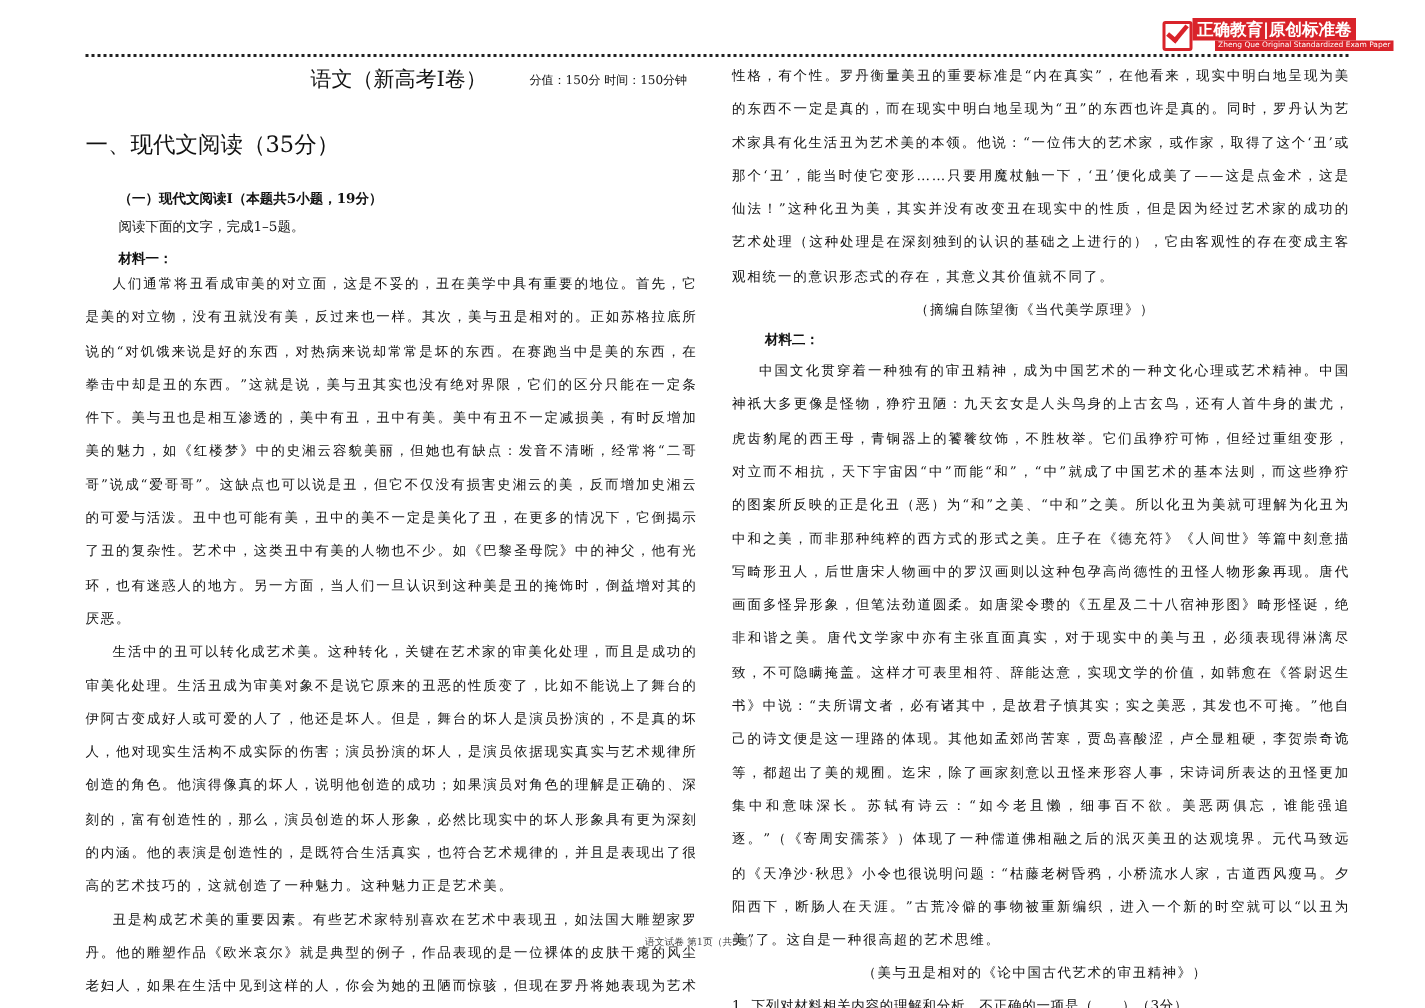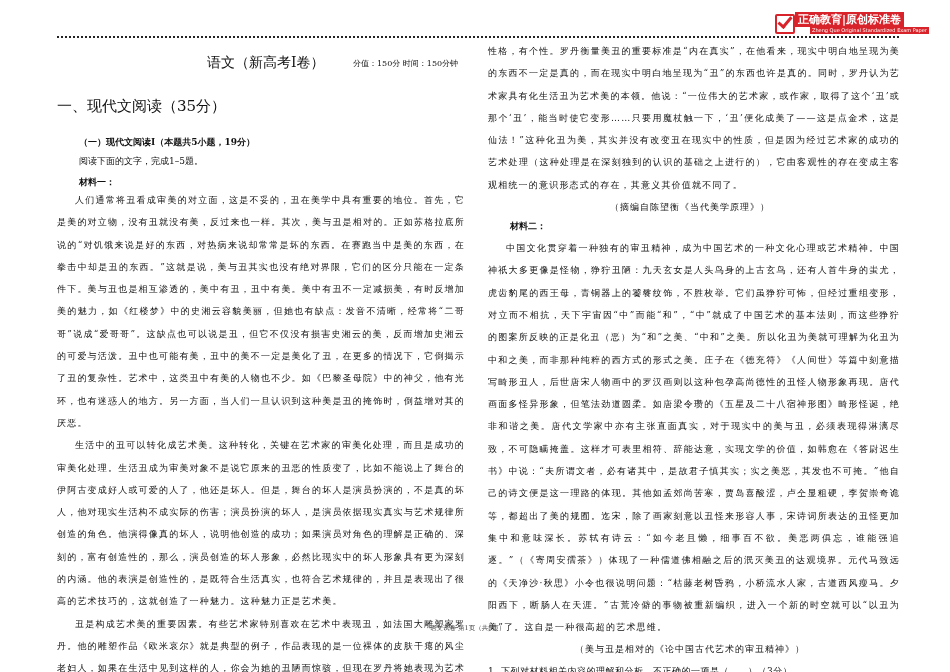--- a/index.html
+++ b/index.html
@@ -12,21 +12,21 @@
                  border: 2px solid #d9232a; border-radius: 2px; background: #fff; }
   .logo .check::after { content: ""; position: absolute; left: 4px; top: -2px; width: 5px; height: 11px;
                         border-right: 3px solid #d9232a; border-bottom: 3px solid #d9232a; transform: rotate(40deg); }
   .logo .brand { position: absolute; left: 20px; top: 0px; height: 15px; padding: 0 3px;
                  background: #d9232a; color: #fff; font: bold 11px "DejaVu Sans", sans-serif; line-height: 15px; white-space: nowrap; }
   .logo .sub { position: absolute; left: 35px; top: 15px; height: 7px; padding: 0 2px; background: #d9232a;
                color: #fff; font: 5px "DejaVu Sans", sans-serif; line-height: 7px; white-space: nowrap; }
   .col-left { position: absolute; left: 57px; top: 44px; width: 408px; }
   .col-right { position: absolute; left: 488px; top: 40px; width: 412px; }
   .title { text-align: center; font: bold 17px "DejaVu Sans", sans-serif; margin: 8px 0 0 40px; letter-spacing: 0.5px; }
-  .subtitle { margin-top: 10px; position: relative; height: 20px; }
+  .subtitle { position: relative; height: 20px; }
   .subtitle .name { position: absolute; left: 150px; top: 0; font-size: 14px; }
   .subtitle .meta { position: absolute; left: 296px; top: 4px; font-size: 8px; }
   .sec { font-size: 15px; margin-top: 23px; }
   .subsec { font-size: 9px; font-weight: bold; margin: 20px 0 0 22px; }
   .instr { font-size: 9px; margin: 6px 0 0 22px; }
   .mat { font-size: 9px; font-weight: bold; margin: 8px 0 0 22px; }
   p.body { font-size: 9px; line-height: 22.3px; margin: 0; text-indent: 2em; text-align: justify; letter-spacing: 1.2px; }
   p.body.noind { text-indent: 0; }
   .source { font-size: 9px; text-align: center; line-height: 22px; padding-right: 8px; letter-spacing: 1px; }
   .q { font-size: 9px; line-height: 22px; letter-spacing: 0.5px; }

